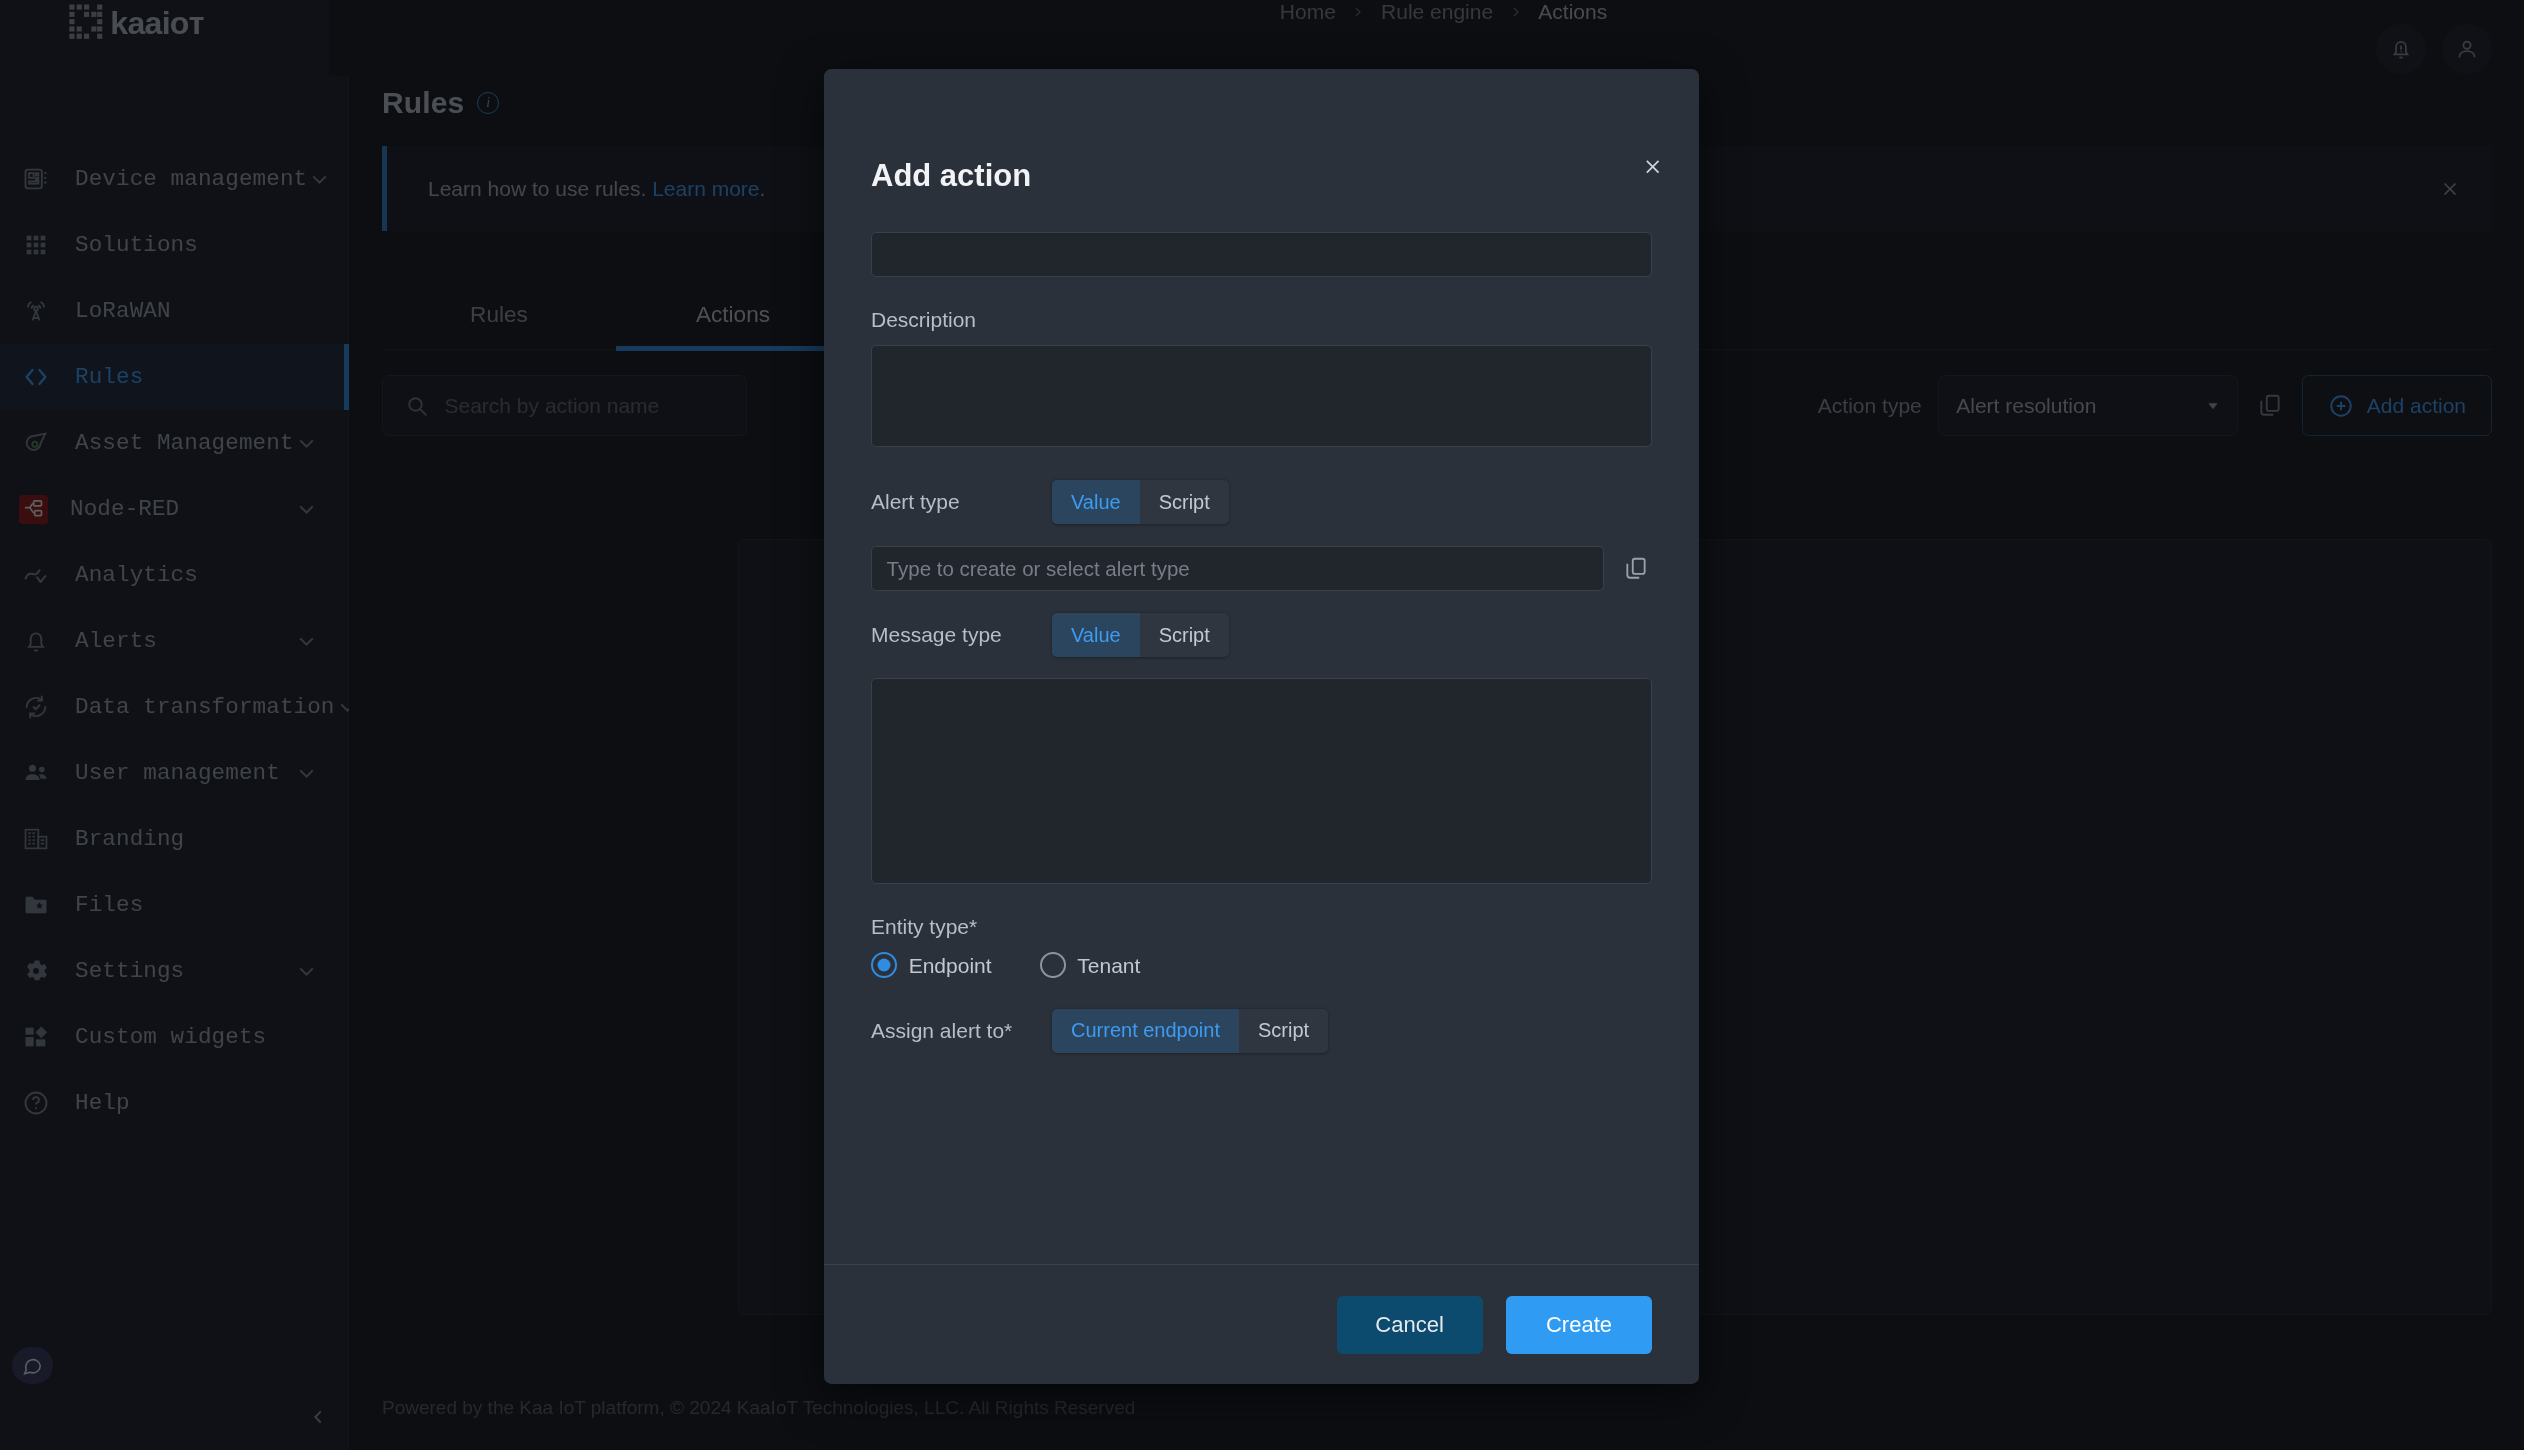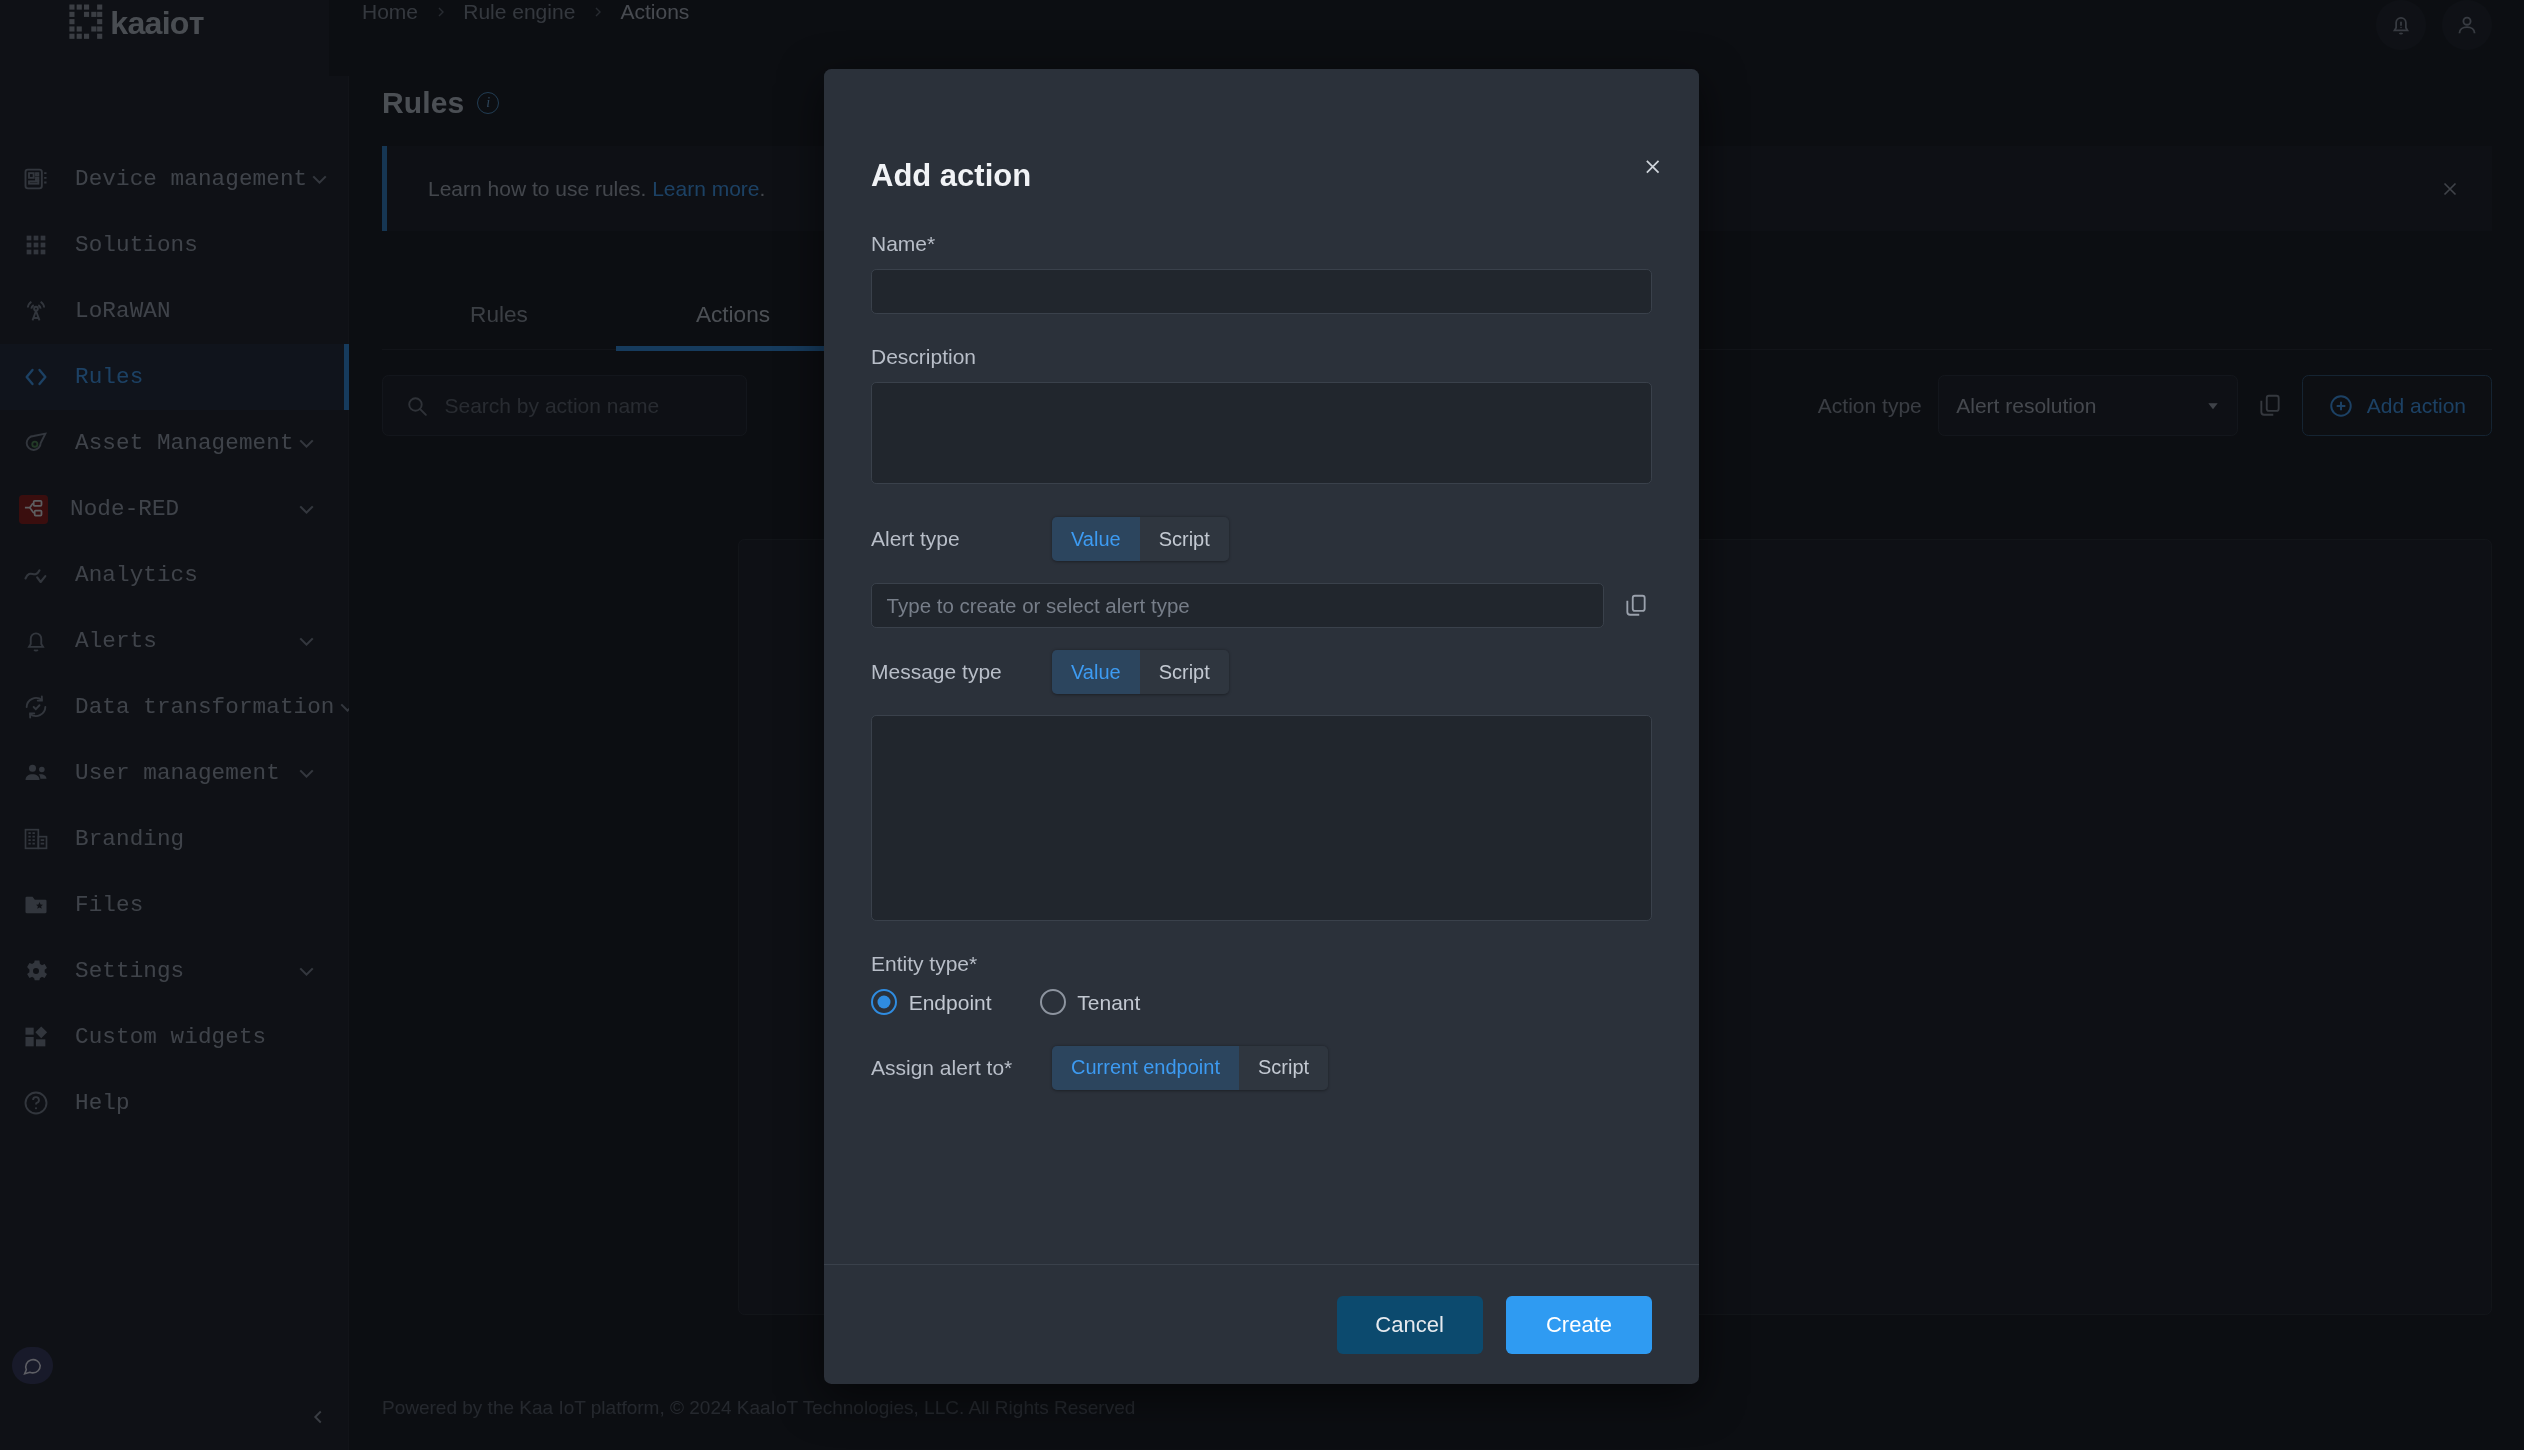--- a/index.html
+++ b/index.html
@@ -84,21 +84,21 @@
     width: 34px; height: 34px;
     display: flex; align-items: center; justify-content: center;
     color: #8b929d; cursor: pointer;
   }
   #sidebar-collapse svg { width: 22px; height: 22px; }
 
   
   #topbar {
     position: absolute; left: 329px; top: 0; right: 0; height: 76px;
     background: #14171c;
-    display: flex; align-items: flex-start;
+    display: flex; align-items: center; flex-direction: column;
   }
   .breadcrumb { display: flex; align-items: center; margin-left: 33px; }
   .crumb { font-size: 21px; color: #7d838e; cursor: pointer; }
   .crumb.last { color: #aeb4be; }
   .crumb-sep { margin: 0 14.6px; color: #5d636d; display:flex; }
   .crumb-sep svg { width: 16px; height: 16px; }
   .topbar-right { margin-left: auto; display: flex; align-items: center; gap: 16px; margin-right: 33px; }
   .round-btn {
     width: 50px; height: 50px; border-radius: 50%;
     background: #1b1f26;
@@ -666,21 +666,20 @@
     <div id="modal-close">
       <svg viewBox="0 0 24 24" fill="none" stroke="currentColor" stroke-width="1.8">
         <path d="M6 6l12 12M18 6L6 18"></path>
       </svg>
     </div>
     <div id="modal-title">Add action</div>
 
     <div id="modal-body">
 
       <div class="field-block">
-        <div class="field-label">Name*</div>
         <input class="text-input" type="text" value="" placeholder="" style="">
       </div>
 
       <div class="field-block">
         <div class="field-label">Description</div>
         <textarea class="text-area" style="height: 102px;" placeholder=""></textarea>
       </div>
 
       <div class="field-block" style="margin-bottom:22px;">
         <div class="row-inline" style="margin-bottom:22px;">

